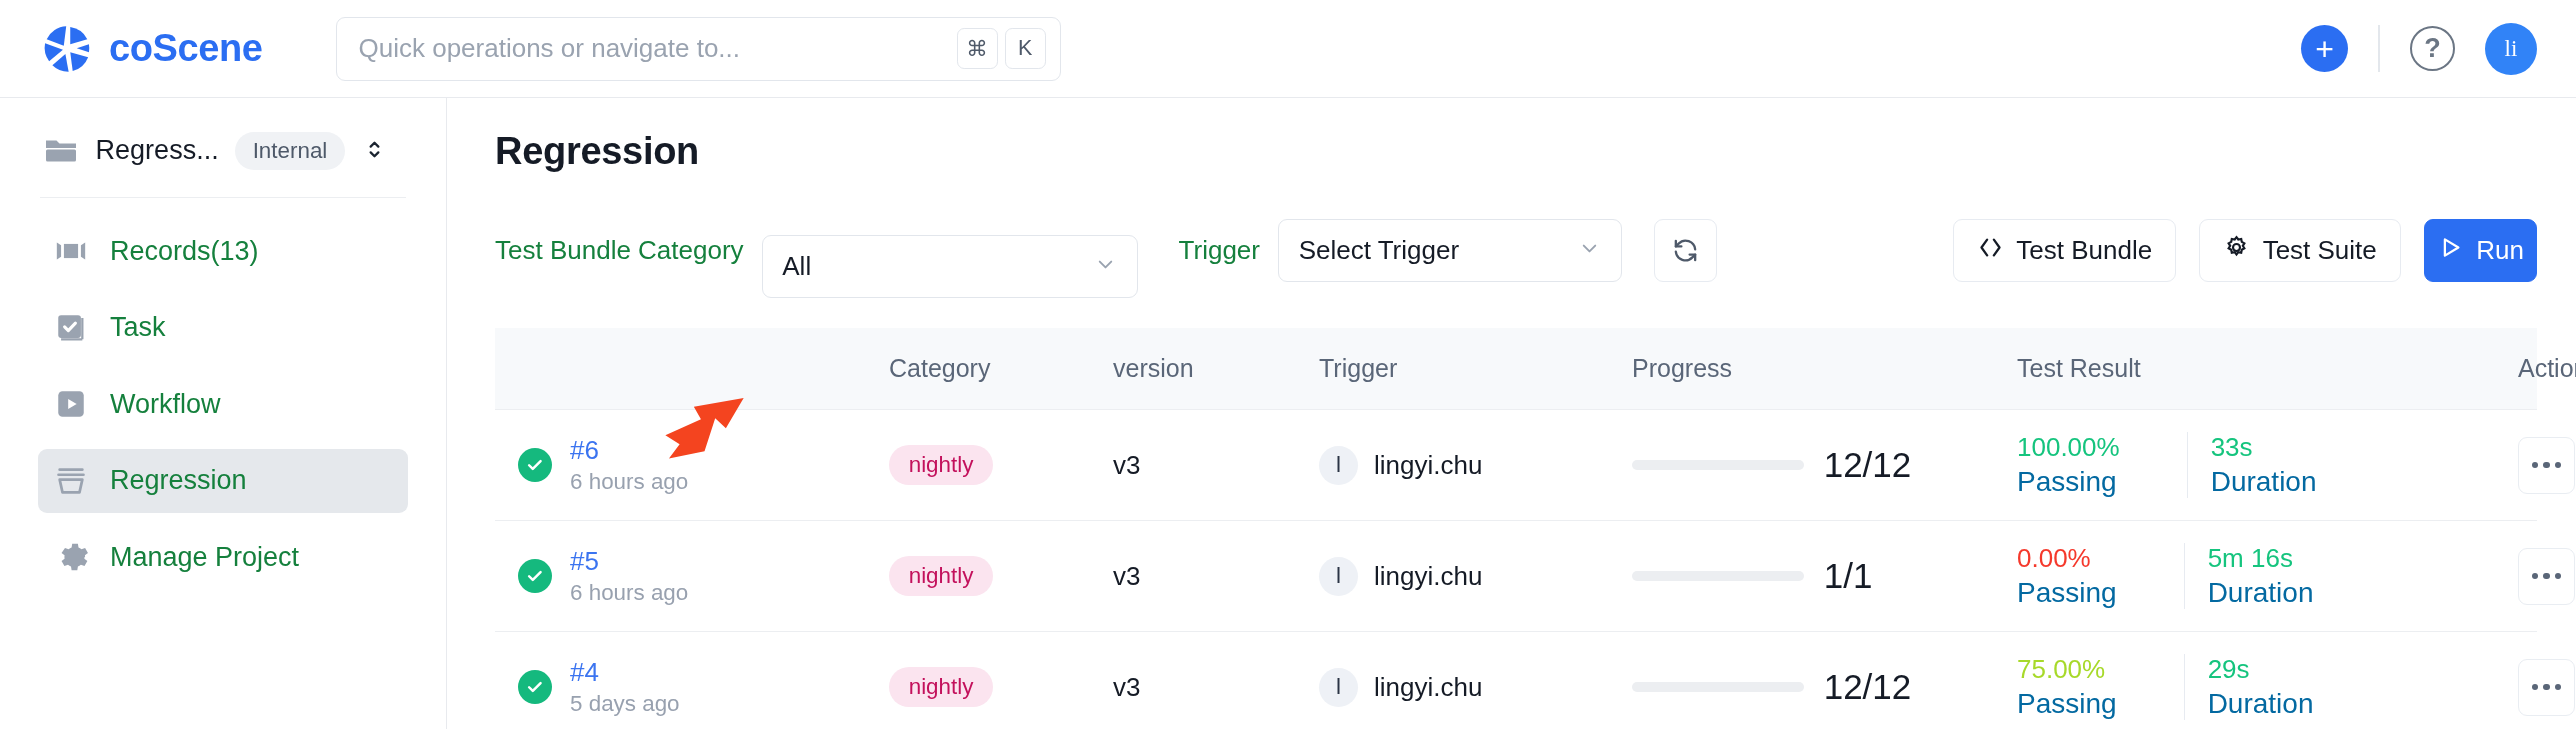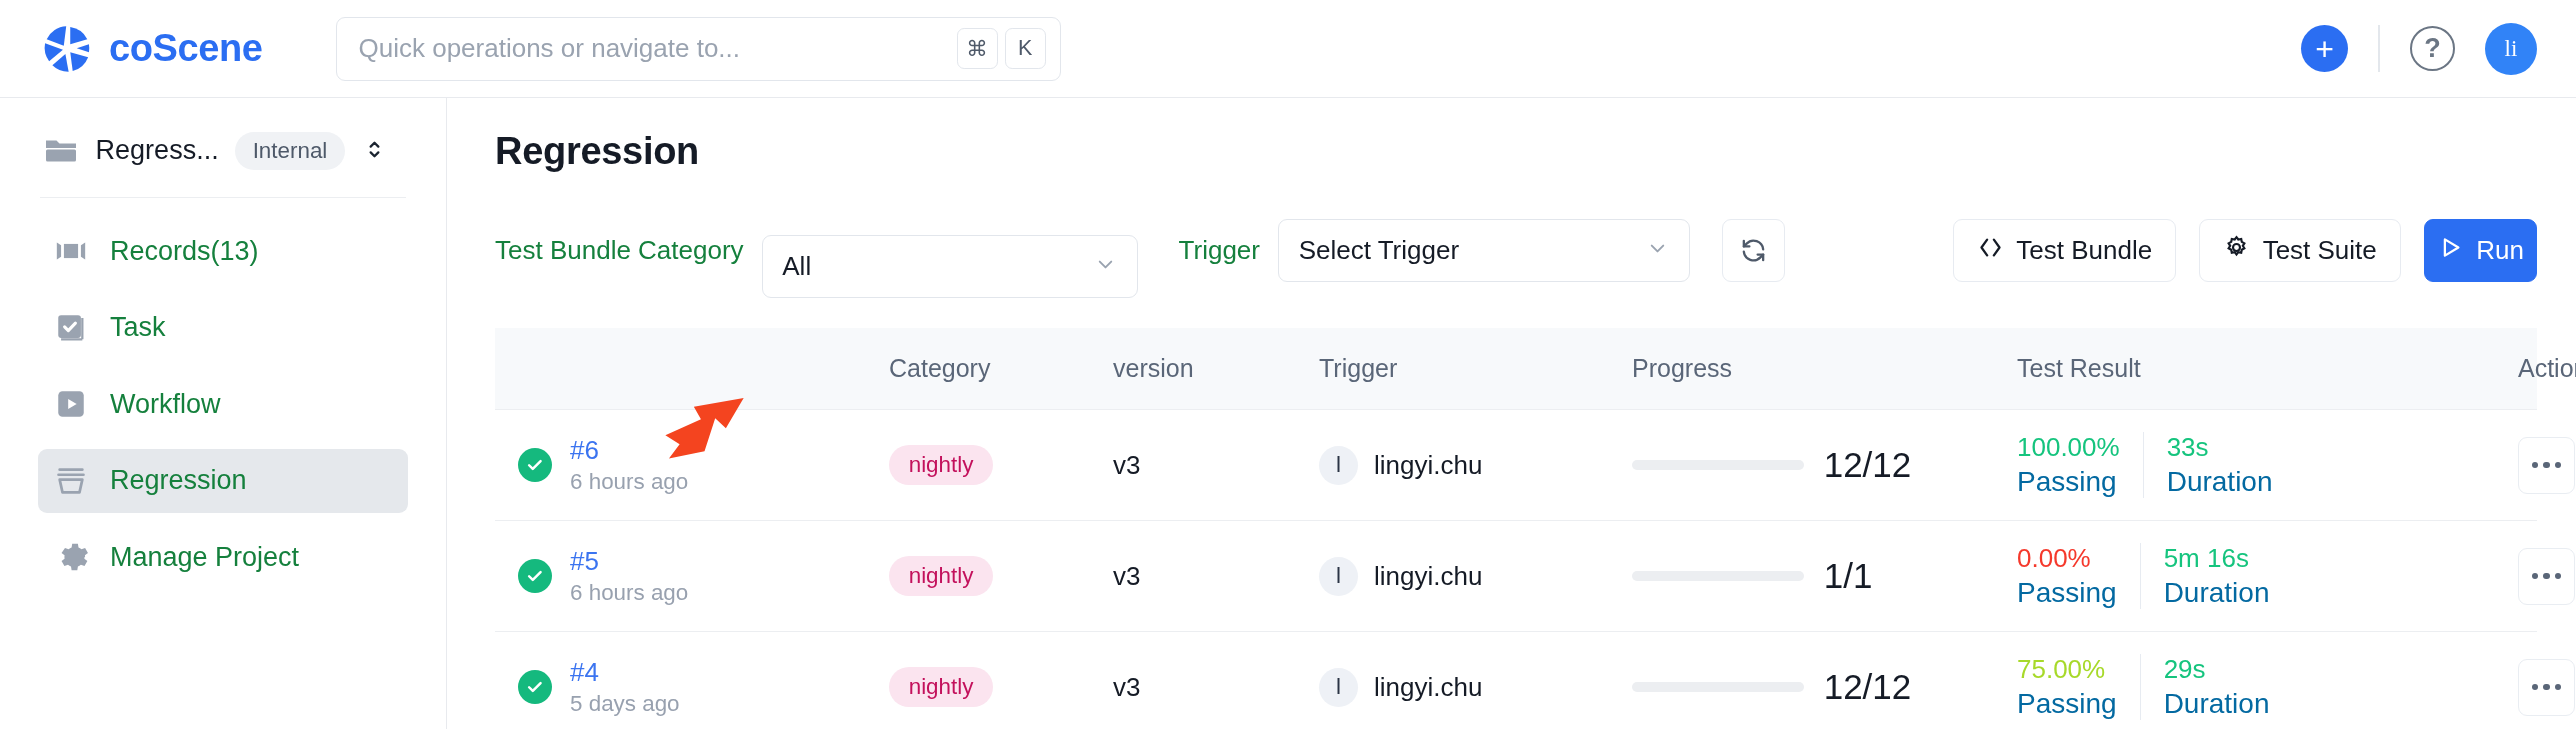--- a/index.html
+++ b/index.html
@@ -107,21 +107,21 @@
   .toolbar { display: flex; align-items: center; margin-top: 30px; }
   .filter-label { font-size: 26px; color: #15803d; margin-right: 18px; white-space: nowrap; }
   .select {
     height: 63px; border: 0.9px solid #e2e6ec; border-radius: 9px;
     display: flex; align-items: center; padding: 0 19.7px;
     background: #fff; cursor: pointer;
   }
   .select-value { font-size: 26px; color: #151b26; white-space: nowrap; }
   .select-caret { margin-left: auto; padding-left: 23px; color: #9aa3b0; font-size: 19.7px; }
   .select.cat { width: 376px; margin-top: 32px; }
-  .select.trig { width: 412px; }
+  .select.trig { width: 344px; }
   .icon-btn {
     width: 63px; height: 63px; margin-left: 32px;
     border: 0.9px solid #e7ebf1; border-radius: 9px;
     background: #fff; display: flex; align-items: center; justify-content: center;
     cursor: pointer; color: #4e5969;
   }
   .tb-right { margin-left: auto; display: flex; align-items: center; gap: 23px; }
   .btn {
     height: 63px; border: 0.9px solid #e7ebf1; border-radius: 9px;
     background: #fff; display: flex; align-items: center; gap: 12.5px;
@@ -171,21 +171,21 @@
     display: flex; align-items: center; justify-content: center;
     font-size: 22.4px; color: #2b3445; flex: none;
   }
   .trig-name { font-size: 26px; color: #151b26; }
 
   .prog-cell { display: flex; align-items: center; gap: 19.7px; }
   .prog-track { width: 172px; height: 10.7px; border-radius: 89px; background: #eceef1; overflow: hidden; }
   .prog-fill { height: 100%; border-radius: 89px; background: #13b981; }
   .prog-text { font-size: 35px; color: #151b26; }
 
-  .res-cell { display: flex; align-items: flex-start; }
+  .res-cell { display: flex; align-items: flex-start; gap: 44px; }
   .res-block { display: flex; flex-direction: column; gap: 3.6px; }
   .res-block.second { padding-left: 23px; margin-left: 23px; border-left: 1.8px solid #e7ebf1; }
   .res-val { font-size: 26px; }
   .res-sub { font-size: 28px; color: #0369a1; }
 
   .more-btn {
     width: 57px; height: 57px; border: 0.9px solid #e9edf2; border-radius: 9px;
     background: #fff; display: flex; align-items: center; justify-content: center;
     gap: 5.4px; cursor: pointer;
   }

